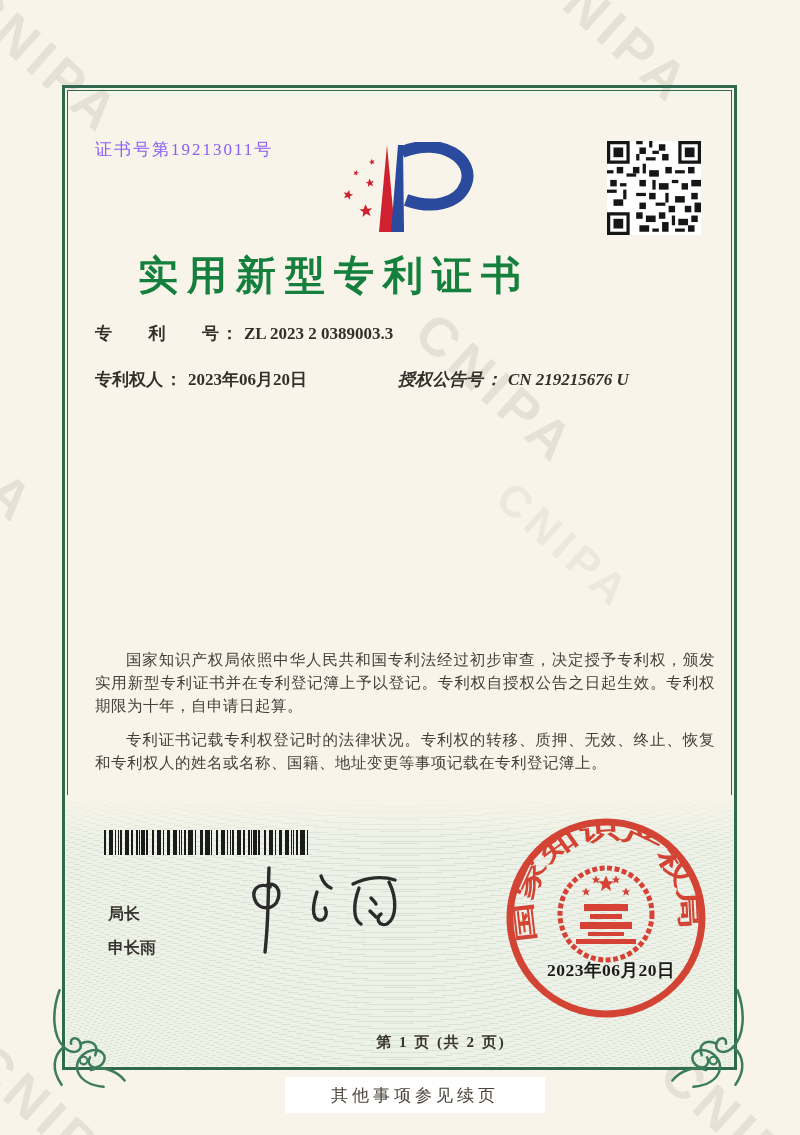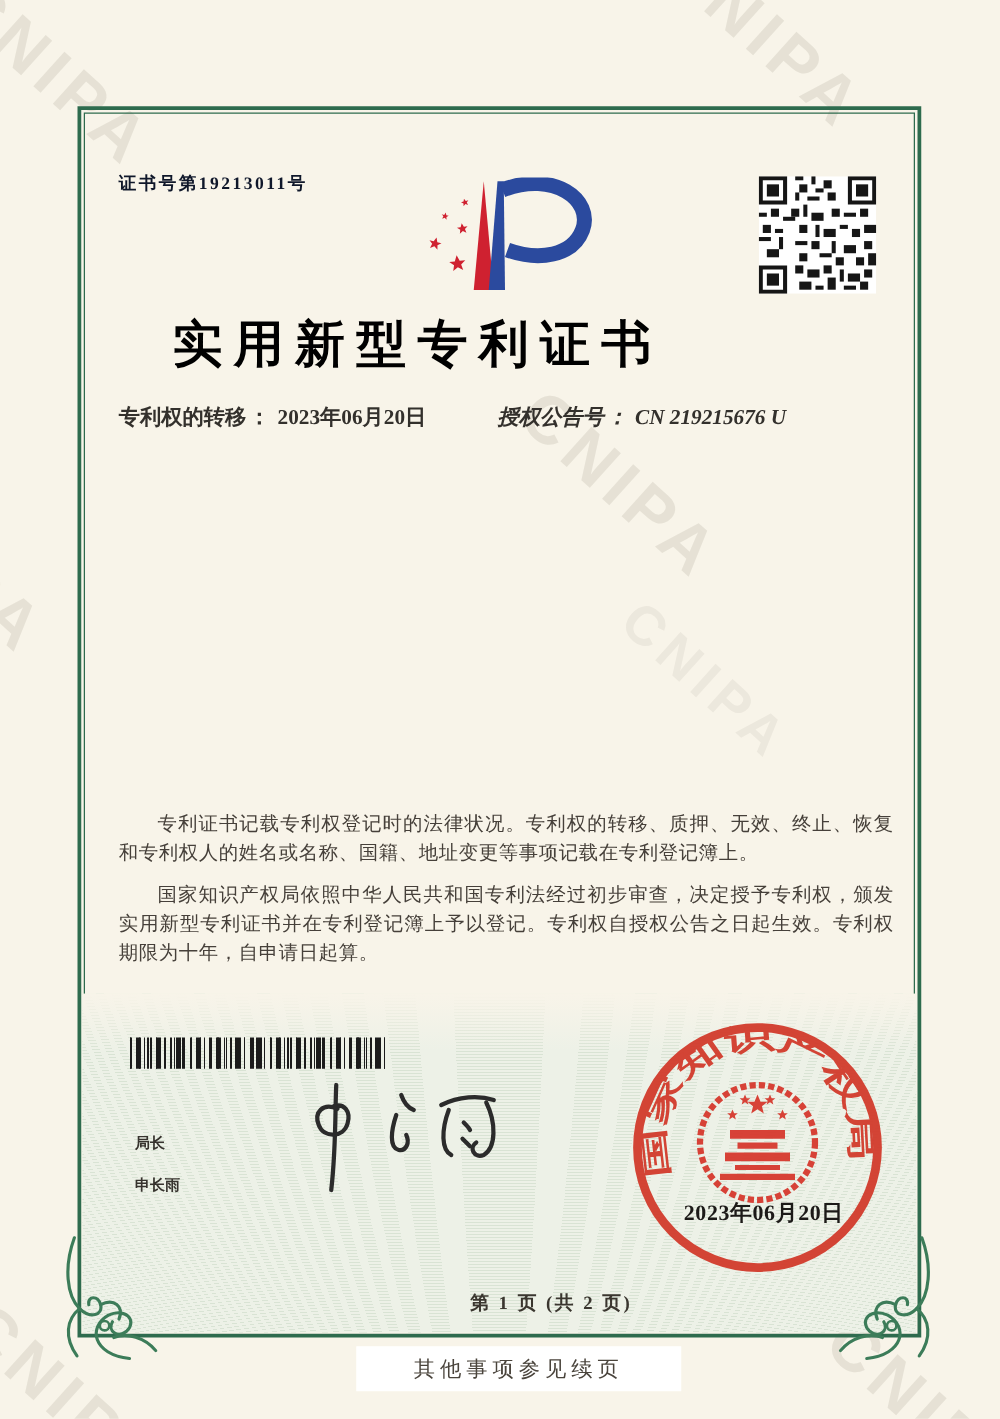--- a/index.html
+++ b/index.html
@@ -23,46 +23,46 @@
   .band{
     position:absolute;left:66px;top:795px;width:667px;height:271px;z-index:1;
     background-color:#edf1e7;
     background-image:repeating-radial-gradient(ellipse 1400px 420px at 50% 150%,
       #d9e3d4 0 1.5px,rgba(237,241,231,0) 1.5px 8px);
   }
   .band::before{content:"";position:absolute;left:0;top:0;right:0;height:46px;
     background:linear-gradient(#f8f4e9,rgba(248,244,233,0));}
   .cert-no{
     position:absolute;left:95px;top:138px;z-index:3;
-    font-size:14px;font-weight:bold;letter-spacing:2px;color:#0f172a;
+    font-size:17px;font-weight:normal;letter-spacing:2px;color:#8b5cf6;
   }
   .logo{position:absolute;left:335px;top:142px;z-index:3;}
   .qr{position:absolute;left:607px;top:141px;z-index:3;}
   .title{
     position:absolute;left:0;top:248px;width:668px;text-align:center;z-index:3;
-    font-size:40px;font-weight:bold;letter-spacing:9px;color:#000000;
+    font-size:40px;font-weight:bold;letter-spacing:9px;color:#15803d;
   }
   .fields{position:absolute;left:95px;top:322px;width:625px;z-index:3;
     font-size:17px;font-weight:600;color:#33302c;}
   .frow{position:relative;height:46.3px;line-height:24px;white-space:nowrap;}
   .flabel{display:inline-block;width:124px;text-align:justify;text-align-last:justify;}
   .fsep{display:inline-block;margin:0 6px 0 2px;}
   .pair2{position:absolute;left:303px;top:0;font-style:italic;}
   .paras{position:absolute;left:95px;top:648px;width:620px;z-index:3;
     font-size:15.5px;line-height:23px;color:#46403a;letter-spacing:0.5px;}
   .paras p{margin:0 0 11px 0;text-indent:2em;text-align:justify;}
   .barcode{
     position:absolute;left:104px;top:830px;width:206px;height:25px;z-index:3;
     background-image:
       repeating-linear-gradient(90deg,#1b1b1b 0 2px,rgba(0,0,0,0) 2px 5px,#1b1b1b 5px 9px,rgba(0,0,0,0) 9px 11px,#1b1b1b 11px 12px,rgba(0,0,0,0) 12px 16px),
       repeating-linear-gradient(90deg,#1b1b1b 0 1px,rgba(0,0,0,0) 1px 7px);
   }
   .signer{position:absolute;left:108px;top:897px;z-index:3;
     font-family:"Liberation Sans","DejaVu Sans",sans-serif;
-    font-size:12px;font-weight:bold;color:#37332e;line-height:34px;}
+    font-size:16px;font-weight:bold;color:#37332e;line-height:34px;}
   .signature{position:absolute;left:225px;top:862px;z-index:3;}
   .seal{position:absolute;left:500px;top:812px;z-index:4;opacity:0.95;}
   .seal-date{
     position:absolute;left:536px;top:958px;width:150px;text-align:center;z-index:5;
     font-size:17.5px;font-weight:bold;color:#1c1a18;letter-spacing:0.5px;
   }
   .page-num{
     position:absolute;left:62px;top:1033px;width:734px;text-align:center;z-index:3;
     font-size:15px;font-weight:700;color:#3a362f;letter-spacing:2px;padding-left:12px;
   }
@@ -189,30 +189,33 @@
     <rect x="17" y="25" width="2" height="3"></rect>
       <rect x="21" y="27" width="3" height="1"></rect>
     <rect x="25" y="26" width="2" height="2"></rect>
   </g>
 </svg>
 
 <div class="title">实用新型专利证书</div>
 
 <div class="fields">
   <div class="frow">
-    <span>专利权的转移</span><span class="fsep">：</span><span>2023年06月20日</span>
+    <span class="flabel">专利号</span><span class="fsep">：</span><span>ZL 2023 2 0389003.3</span>
+  </div>
+  <div class="frow">
+    <span>专利权人</span><span class="fsep">：</span><span>2023年06月20日</span>
     <span class="pair2">
       <span>授权公告号</span><span class="fsep">：</span><span>CN 219215676 U</span>
     </span>
   </div>
 </div>
 
 <div class="paras">
+  <p>国家知识产权局依照中华人民共和国专利法经过初步审查，决定授予专利权，颁发实用新型专利证书并在专利登记簿上予以登记。专利权自授权公告之日起生效。专利权期限为十年，自申请日起算。</p>
   <p>专利证书记载专利权登记时的法律状况。专利权的转移、质押、无效、终止、恢复和专利权人的姓名或名称、国籍、地址变更等事项记载在专利登记簿上。</p>
-  <p>国家知识产权局依照中华人民共和国专利法经过初步审查，决定授予专利权，颁发实用新型专利证书并在专利登记簿上予以登记。专利权自授权公告之日起生效。专利权期限为十年，自申请日起算。</p>
 </div>
 
 <div class="barcode"></div>
 
 <div class="signer">
   <div>局长</div>
   <div>申长雨</div>
 </div>
 
 <svg class="signature" width="200" height="95" viewBox="0 0 200 95">

